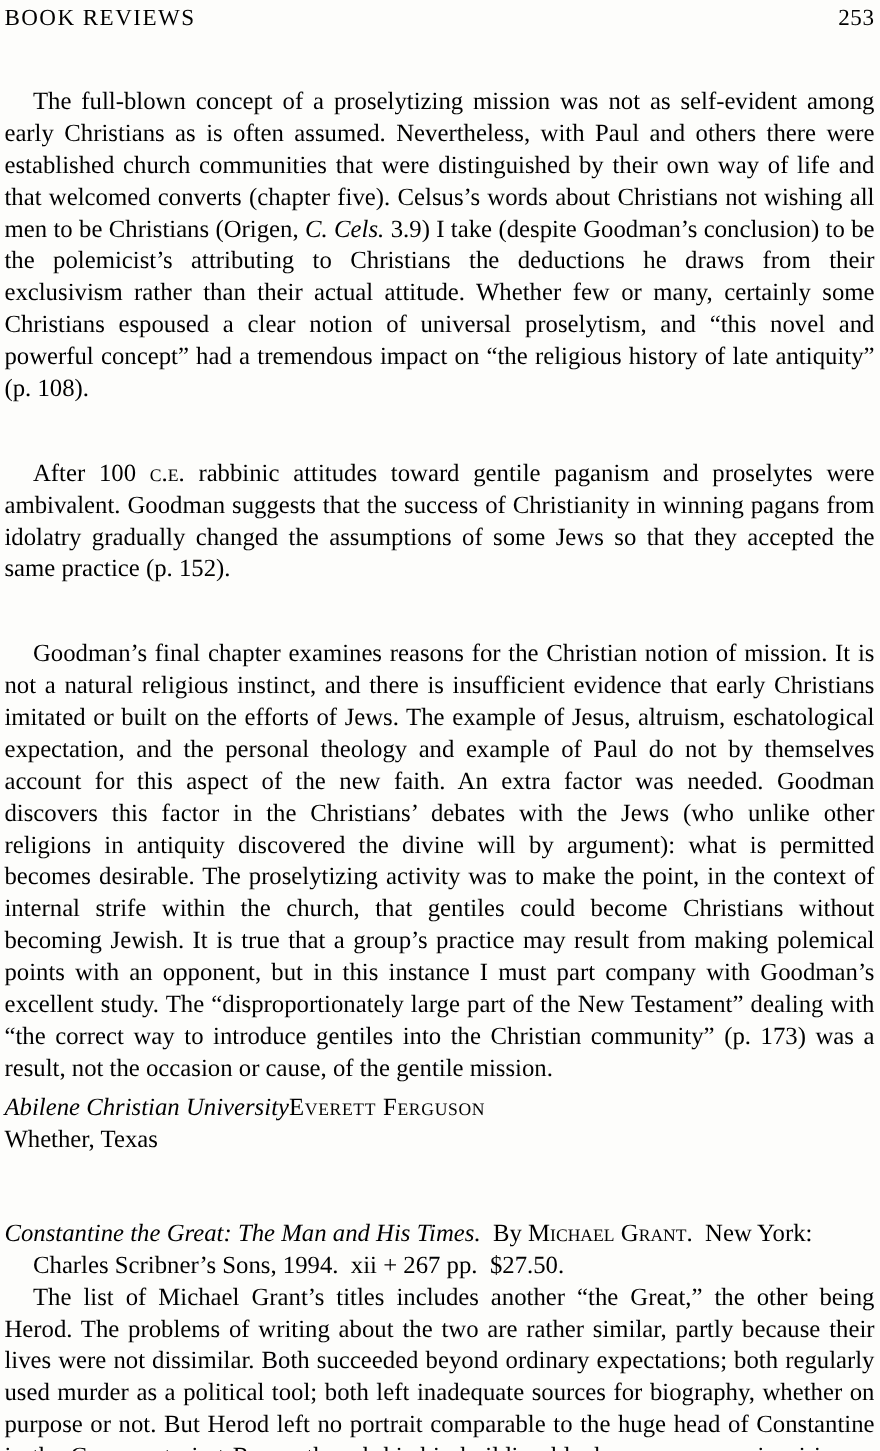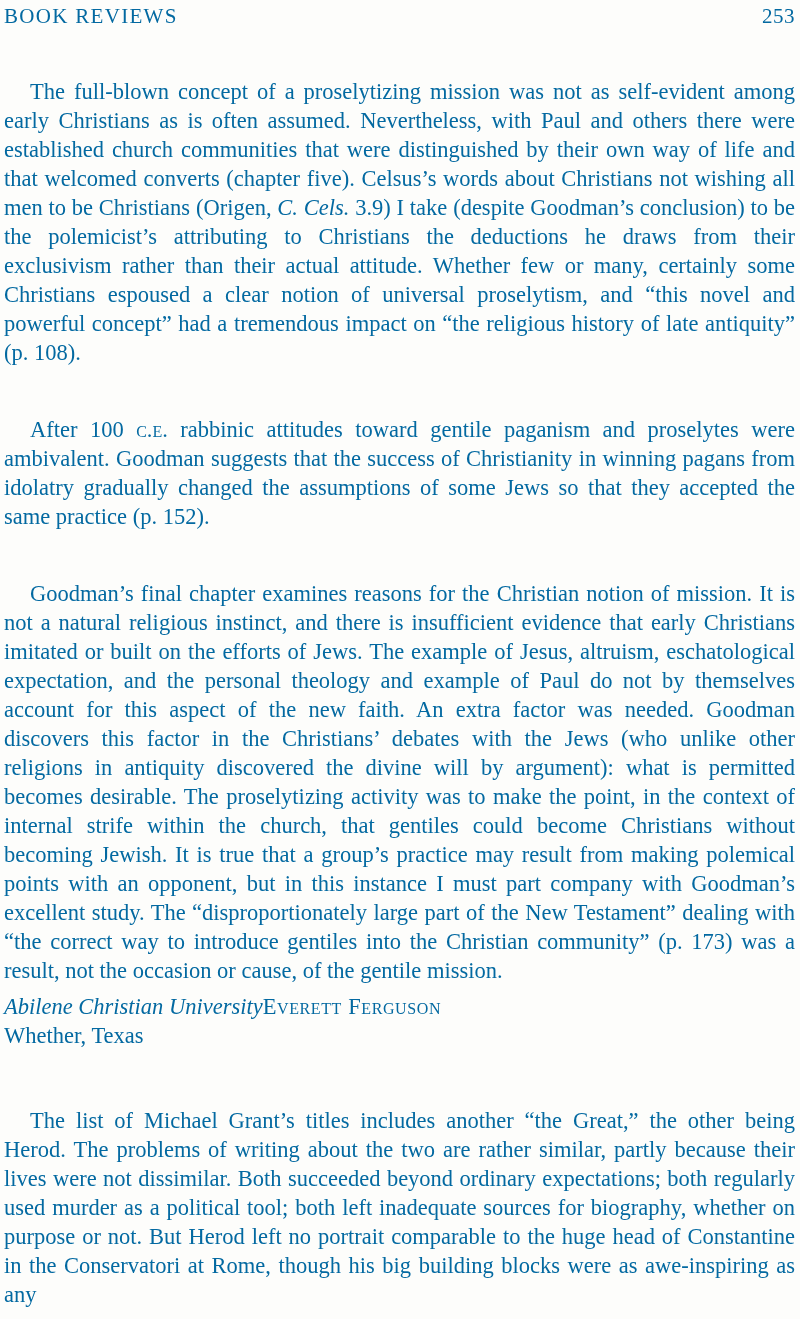--- a/index.html
+++ b/index.html
@@ -8,21 +8,21 @@
     width: 800px;
     height: 1319px;
     overflow: hidden;
     background: #fdfdfb;
   }
   .page {
     width: 100%;
     height: 100%;
     padding: 3px 5px 0 4px;
     font-family: "Liberation Serif", "DejaVu Serif", serif;
-    color: #0369a1;
+    color: #000000;
   }
   .running-head {
     display: flex;
     justify-content: space-between;
     align-items: baseline;
     font-size: 21px;
     line-height: 26px;
   }
   .head-title { letter-spacing: 1.3px; }
   .head-page  { letter-spacing: 0.5px; }
@@ -84,17 +84,18 @@
     <div class="signature">
       <div class="sig-row">
         <span class="italic">Abilene Christian University</span>
         <span class="smallcaps reviewer">Everett Ferguson</span>
       </div>
       <div>Whether, Texas</div>
     </div>
   </section>
 
   <section class="review review-grant">
+    <p class="citation"><span class="italic">Constantine the Great: The Man and His Times.</span><span> By </span><span class="smallcaps">Michael Grant</span><span>. New York:</span><br><span>Charles Scribner’s Sons, 1994. xii + 267 pp. $27.50.</span></p>
 
     <p class="para indent">The list of Michael Grant’s titles includes another “the Great,” the other being Herod. The problems of writing about the two are rather similar, partly because their lives were not dissimilar. Both succeeded beyond ordinary expectations; both regularly used murder as a political tool; both left inadequate sources for biography, whether on purpose or not. But Herod left no portrait comparable to the huge head of Constantine in the Conservatori at Rome, though his big building blocks were as awe-inspiring as any</p>
   </section>
 
 </div>
 
 </body></html>

